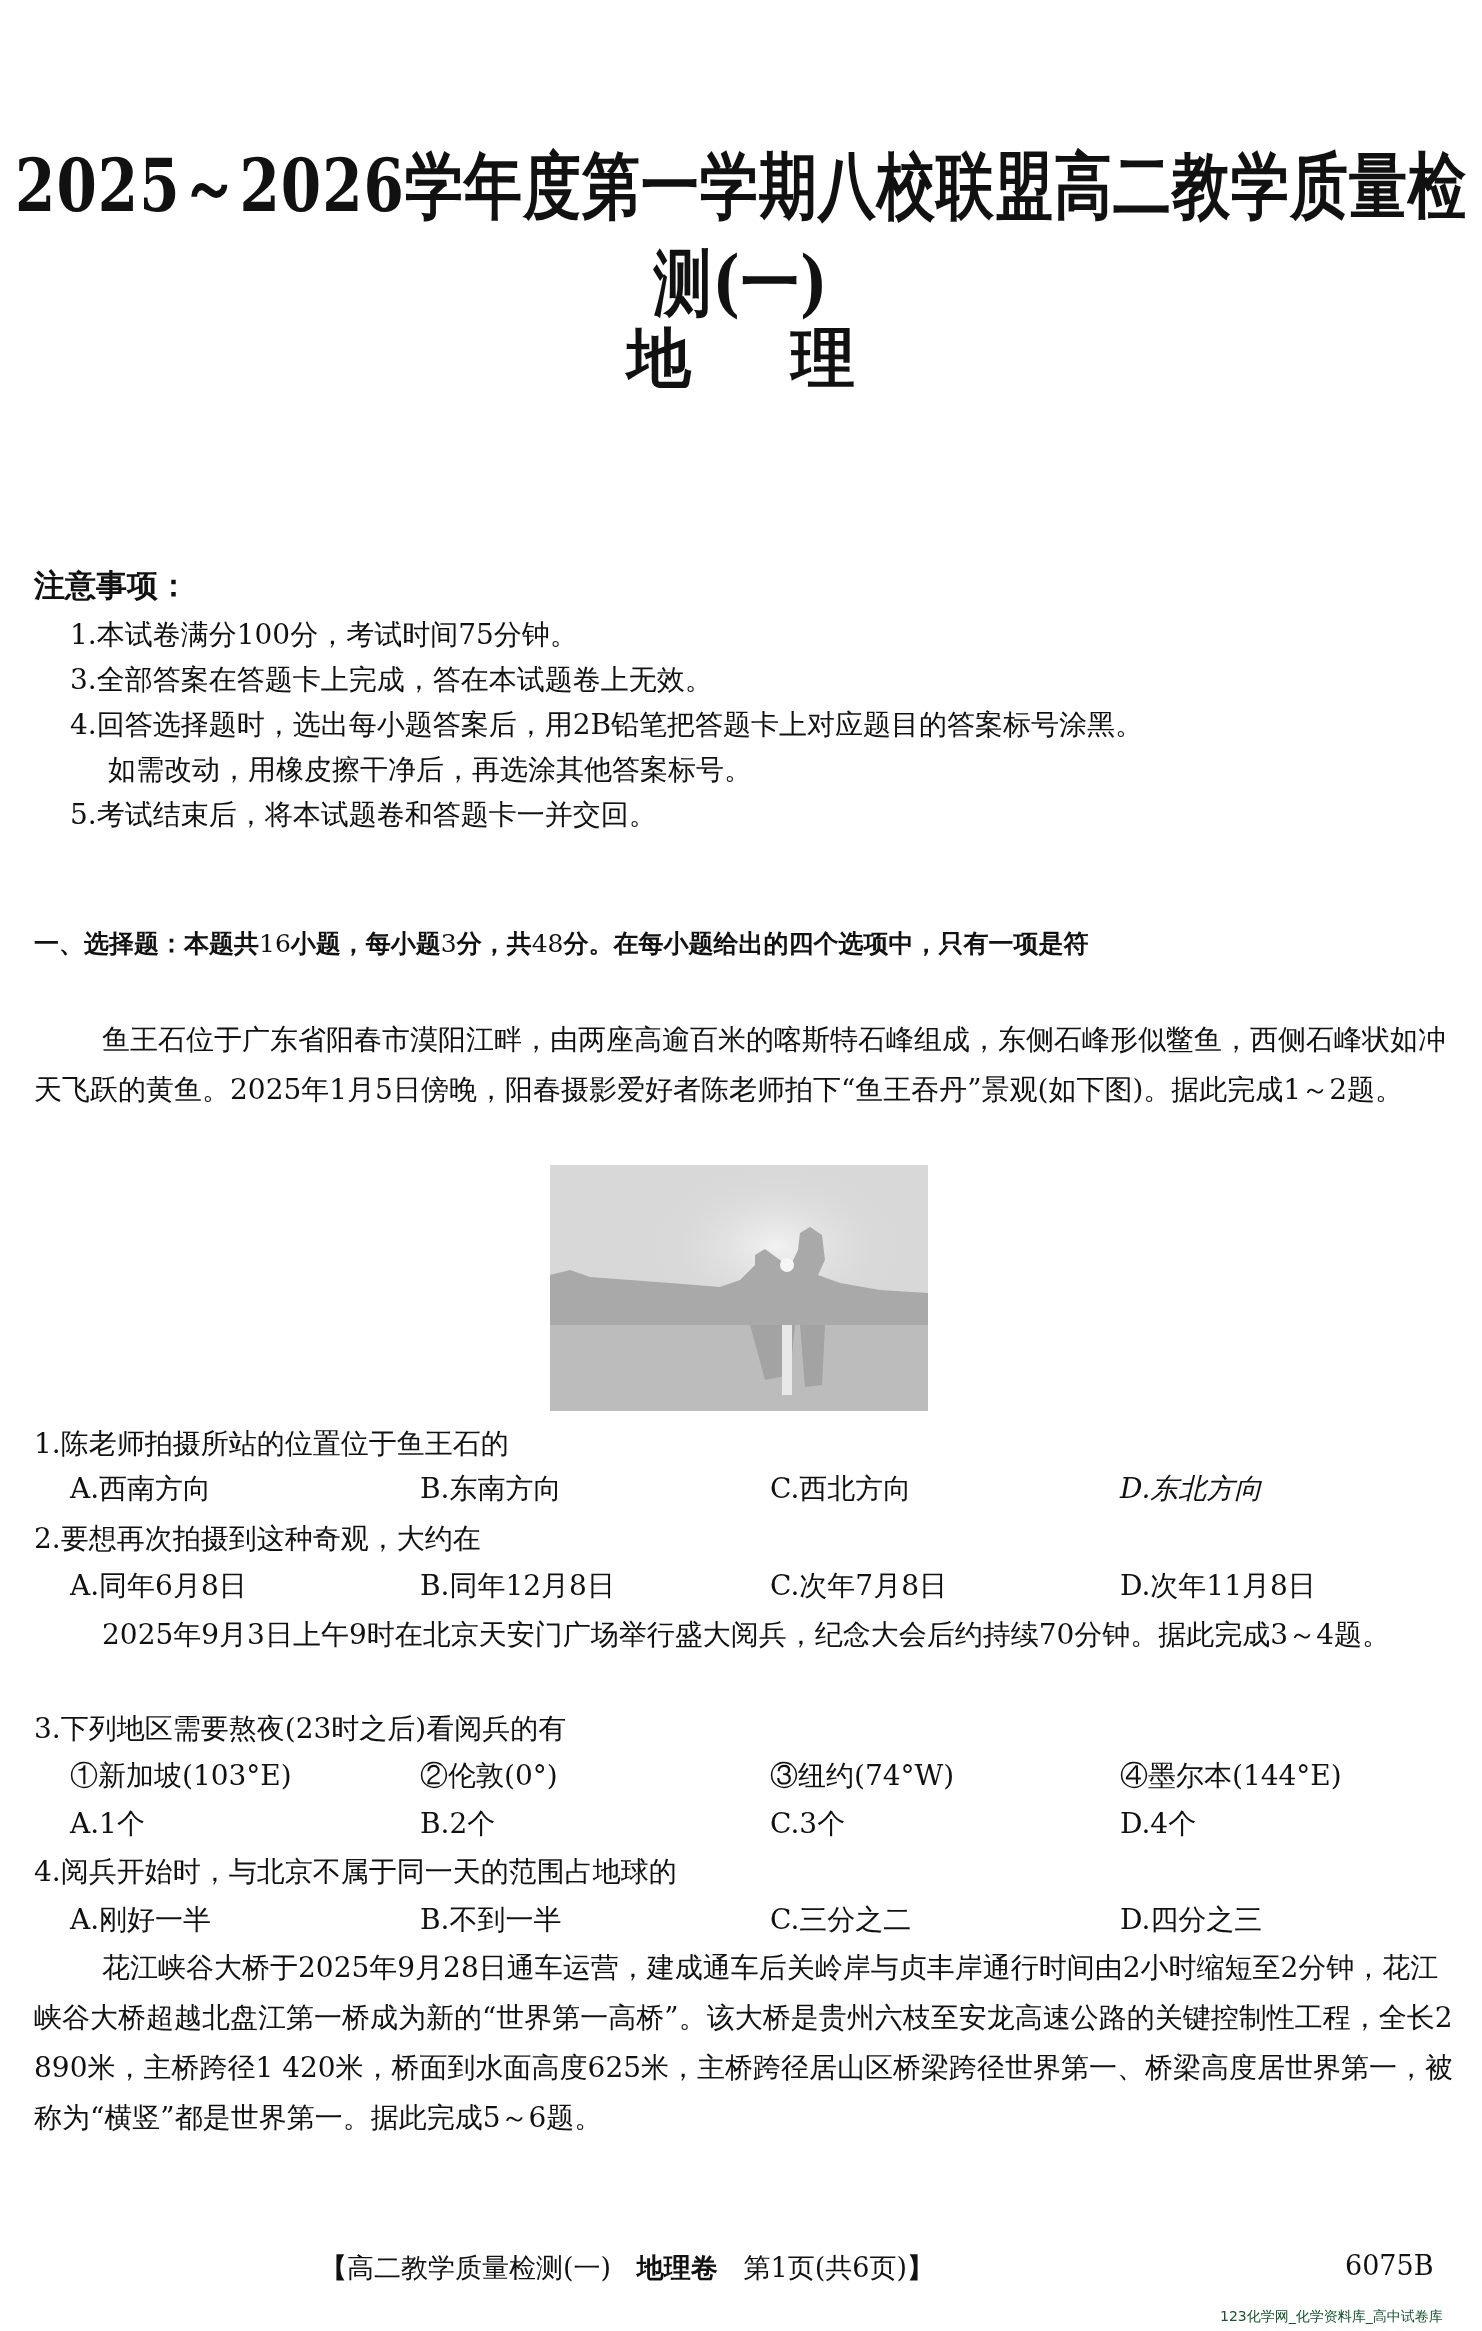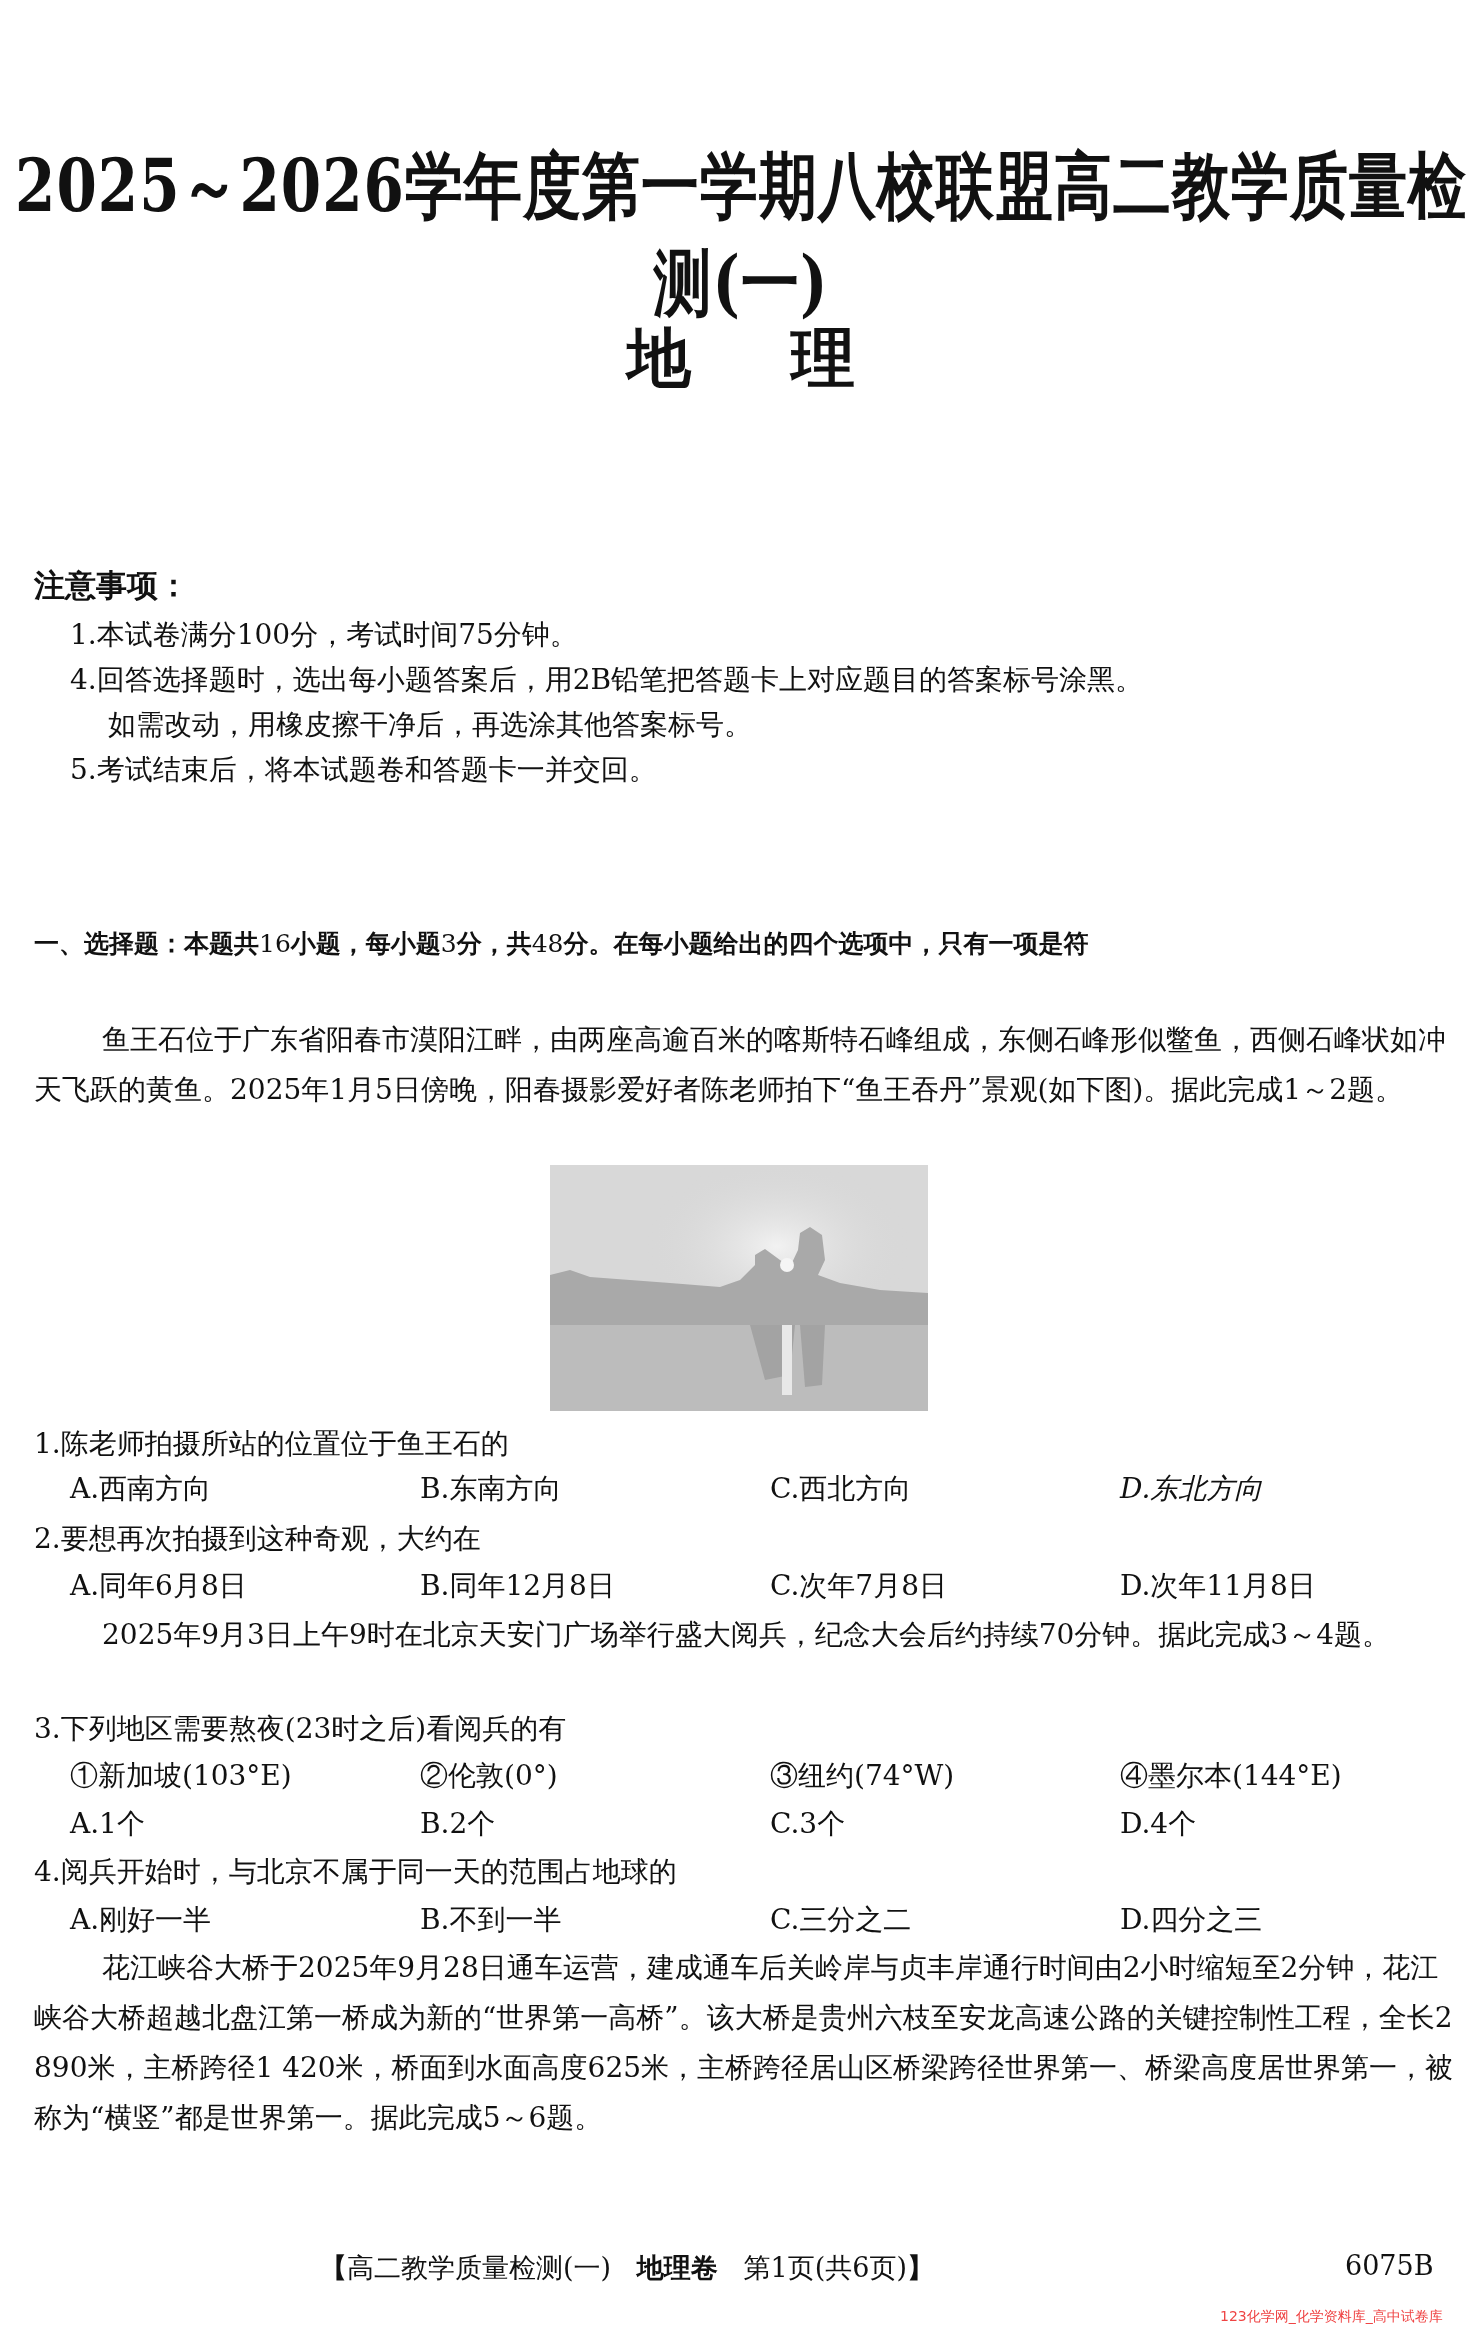--- a/index.html
+++ b/index.html
@@ -45,36 +45,37 @@
   .q { position: absolute; left: 34px; font-size: 28px; line-height: 47px; white-space: nowrap; }
   .opts { position: absolute; left: 70px; width: 1400px; font-size: 28px; line-height: 47px; white-space: nowrap; }
   .opts span { position: absolute; top: 0; }
   .footer {
     position: absolute; left: 0; width: 1482px; top: 2250px; font-size: 27px; white-space: nowrap;
   }
   .footer .center { position: absolute; left: 320px; }
   .footer .b { font-weight: bold; font-family: "DejaVu Sans", "Liberation Sans", sans-serif; }
   .footer .code { position: absolute; left: 1345px; }
   .watermark {
-    position: absolute; left: 1220px; top: 2308px; font-size: 14px; color: #ef4444;
+    position: absolute; left: 1220px; top: 2308px; font-size: 14px; color: #14532d;
     font-family: "DejaVu Sans", "Liberation Sans", sans-serif; white-space: nowrap;
   }
 </style>
 </head>
 <body>
 
 <div class="title">2025～2026学年度第一学期八校联盟高二教学质量检测(一)</div>
 
 <div class="subject">
   <span>地</span><span>理</span>
 </div>
 
 <div class="notice-heading">注意事项：</div>
 <div class="notice-list">
   <div class="notice-item">1.本试卷满分100分，考试时间75分钟。</div>
+  <div class="notice-item">3.全部答案在答题卡上完成，答在本试题卷上无效。</div>
   <div class="notice-item">4.回答选择题时，选出每小题答案后，用2B铅笔把答题卡上对应题目的答案标号涂黑。</div>
   <div class="notice-item cont">如需改动，用橡皮擦干净后，再选涂其他答案标号。</div>
   <div class="notice-item">5.考试结束后，将本试题卷和答题卡一并交回。</div>
 </div>
 
 <div class="section-heading">
   <span>一、选择题：本题共</span><span class="num">16</span><span>小题，每小题</span><span class="num">3</span><span>分，共</span><span class="num">48</span><span>分。在每小题给出的四个选项中，只有一项是符</span>
 </div>
 
 <div class="para" style="top:1015px;">

